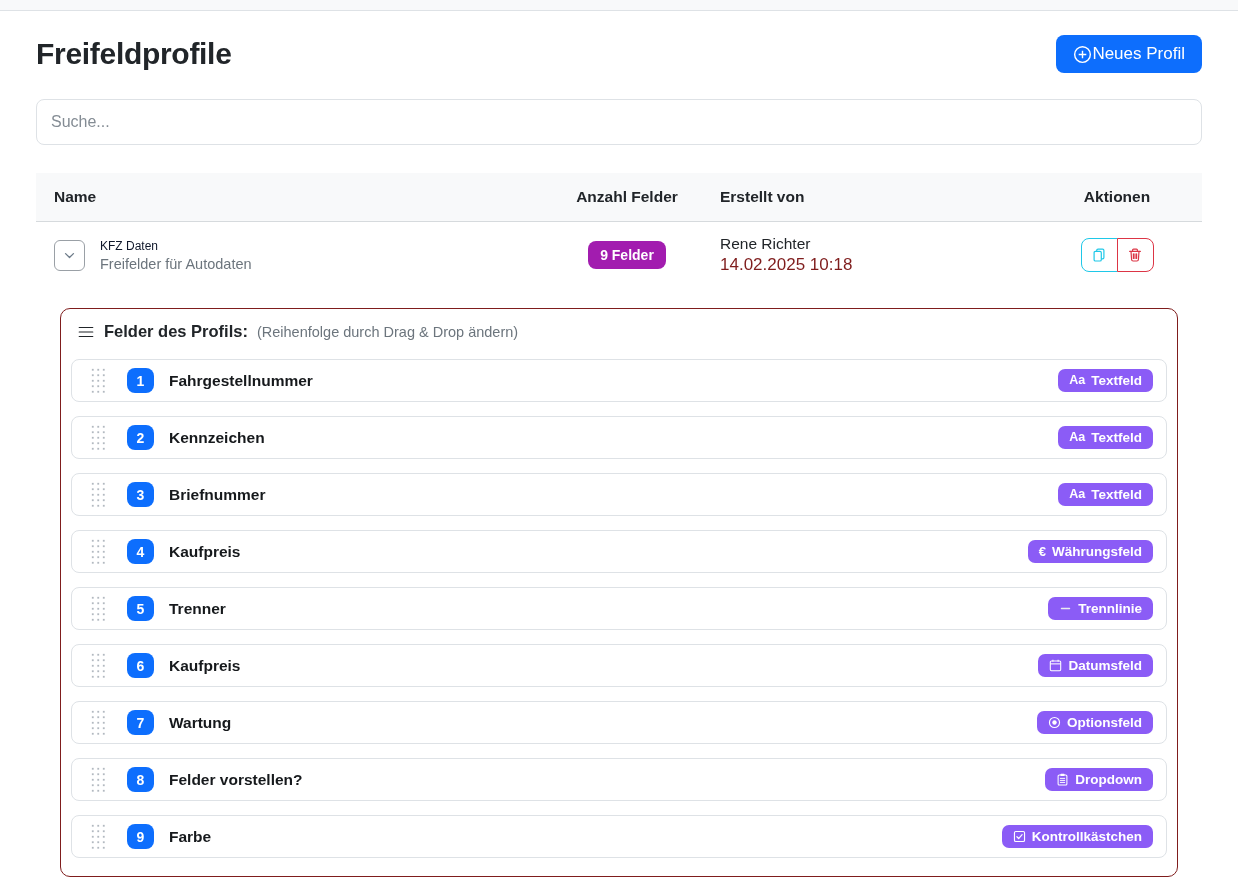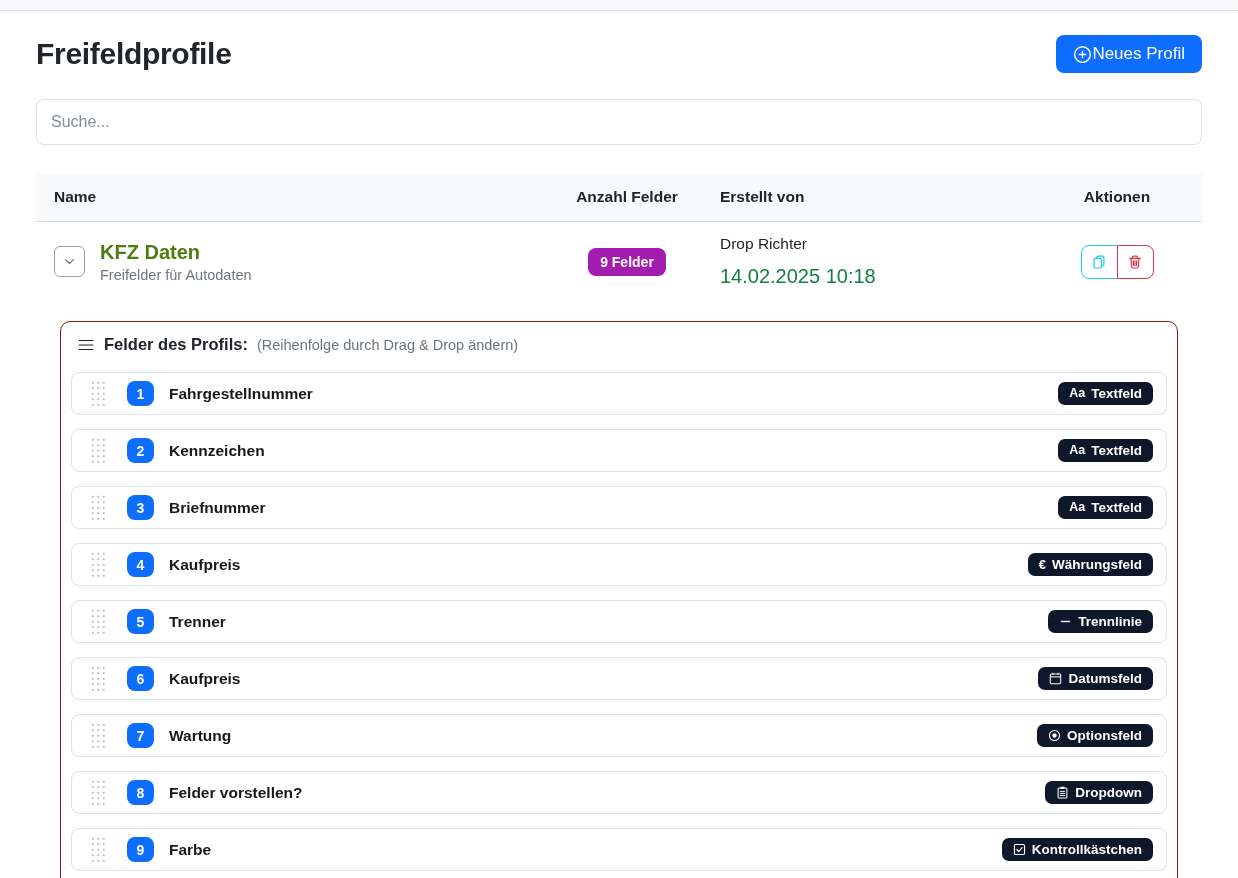--- a/index.html
+++ b/index.html
@@ -39,30 +39,30 @@
   }
   .thead > div { padding: 15px 18px; }
   .th-center { text-align: center; }
   .trow { align-items: center; padding: 13px 0; }
   .cell-name { display: flex; align-items: center; gap: 15px; padding: 0 18px; }
   .expand-btn {
     width: 31px; height: 31px; background: #fff; border: 1px solid #9aa0a6;
     border-radius: 6px; display: inline-flex; align-items: center; justify-content: center;
     cursor: pointer; color: #6c757d;
   }
-  .profile-name { color: #4d7c0f; font-weight: 700; font-size: 20px; text-decoration: none; display: block; }
+  .profile-name { color: #0f172a; font-weight: 400; font-size: 12px; text-decoration: none; display: block; }
   .profile-desc { color: #6c757d; font-size: 14.5px; margin-top: 3px; }
   .cell-fields { text-align: center; }
   .badge-info {
     display: inline-block; background: #a21caf; color: #fff;
     font-weight: 700; font-size: 14px; padding: 6px 12px; border-radius: 8px;
   }
   .cell-created { padding: 0 18px; }
   .creator-name { font-size: 15.5px; color: #212529; }
-  .created-date { font-size: 20px; color: #15803d; margin-top: 12px; }
+  .created-date { font-size: 17px; color: #7f1d1d; margin-top: 2px; }
   .cell-actions { display: flex; justify-content: center; }
   .btn-group { display: inline-flex; }
   .icon-btn {
     width: 37px; height: 34px; background: #fff; display: inline-flex;
     align-items: center; justify-content: center; cursor: pointer; padding: 0;
   }
   .btn-copy { border: 1px solid #1fc8e8; color: #1fc8e8; border-radius: 8px 0 0 8px; }
   .btn-delete { border: 1px solid #dc3545; color: #dc3545; border-radius: 0 8px 8px 0; margin-left: -1px; }
 
   
@@ -83,21 +83,21 @@
     background-image: radial-gradient(circle, #b2b9c0 1.3px, transparent 1.45px);
     background-size: 5.5px 5.5px;
   }
   .num-badge {
     min-width: 27px; height: 25px; padding: 0 7px; margin-left: 21px;
     background: #0d6efd; color: #fff; font-weight: 700; font-size: 14px;
     border-radius: 8px; display: inline-flex; align-items: center; justify-content: center;
   }
   .field-name { font-weight: 700; font-size: 15.5px; margin-left: 15px; color: #16191c; }
   .type-badge {
-    margin-left: auto; background: #0f172a; color: #fff; border-radius: 7px;
+    margin-left: auto; background: #8b5cf6; color: #fff; border-radius: 7px;
     font-size: 13.5px; font-weight: 700; padding: 5px 11px;
     display: inline-flex; align-items: center; gap: 6px; line-height: 1;
   }
   .type-badge .type-icon { display: inline-flex; align-items: center; }
   .type-badge .aa { font-size: 12.5px; font-weight: 600; }
   .type-badge .glyph { font-size: 13px; font-weight: 600; }
 </style>
 </head>
 <body>
 
@@ -141,21 +141,21 @@
         </button>
         <div>
           <a href="#" class="profile-name">KFZ Daten</a>
           <div class="profile-desc">Freifelder für Autodaten</div>
         </div>
       </div>
       <div class="cell-fields">
         <span class="badge-info">9 Felder</span>
       </div>
       <div class="cell-created">
-        <div class="creator-name">Drop Richter</div>
+        <div class="creator-name">Rene Richter</div>
         <div class="created-date">14.02.2025 10:18</div>
       </div>
       <div class="cell-actions">
         <div class="btn-group">
           <button class="icon-btn btn-copy">
             <span style="display:inline-flex;">
               <svg width="16" height="16" viewBox="0 0 16 16">
                 <rect x="5.7" y="2.2" width="7.2" height="9.6" rx="1.3" fill="none" stroke="currentColor" stroke-width="1.2"></rect>
                 <rect x="3.1" y="4.4" width="7.2" height="9.6" rx="1.3" fill="#fff" stroke="currentColor" stroke-width="1.2"></rect>
               </svg>

